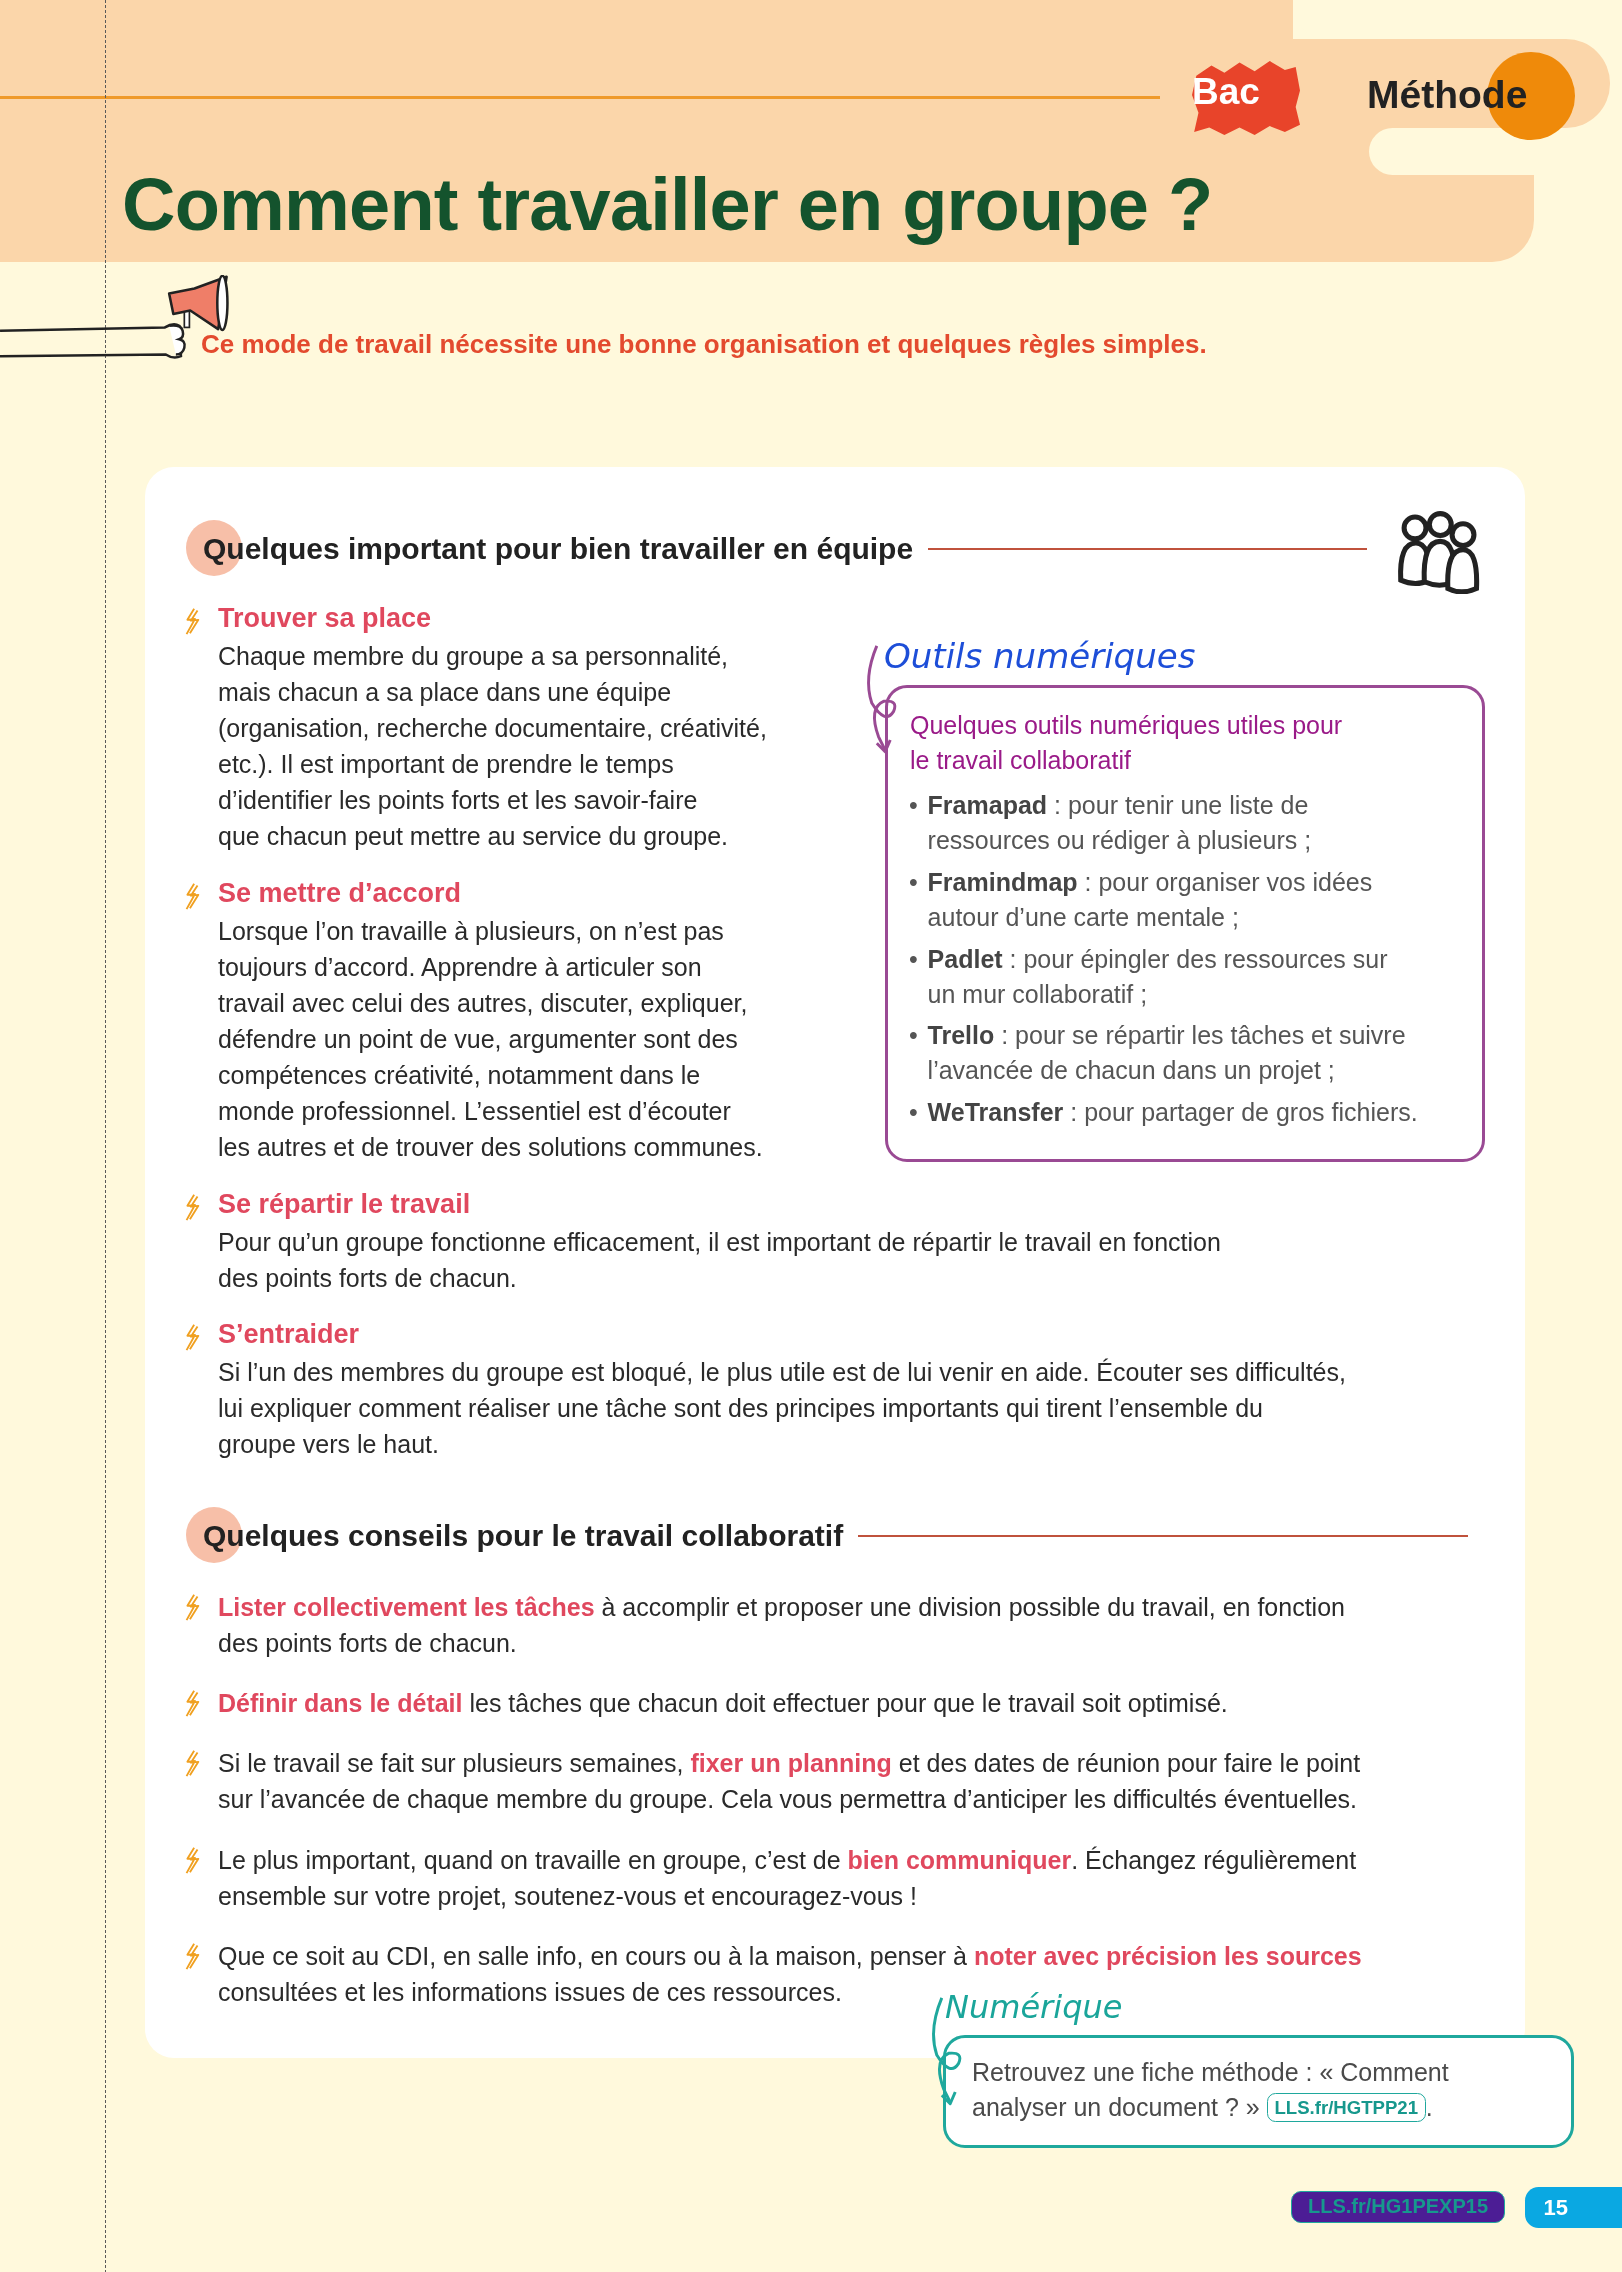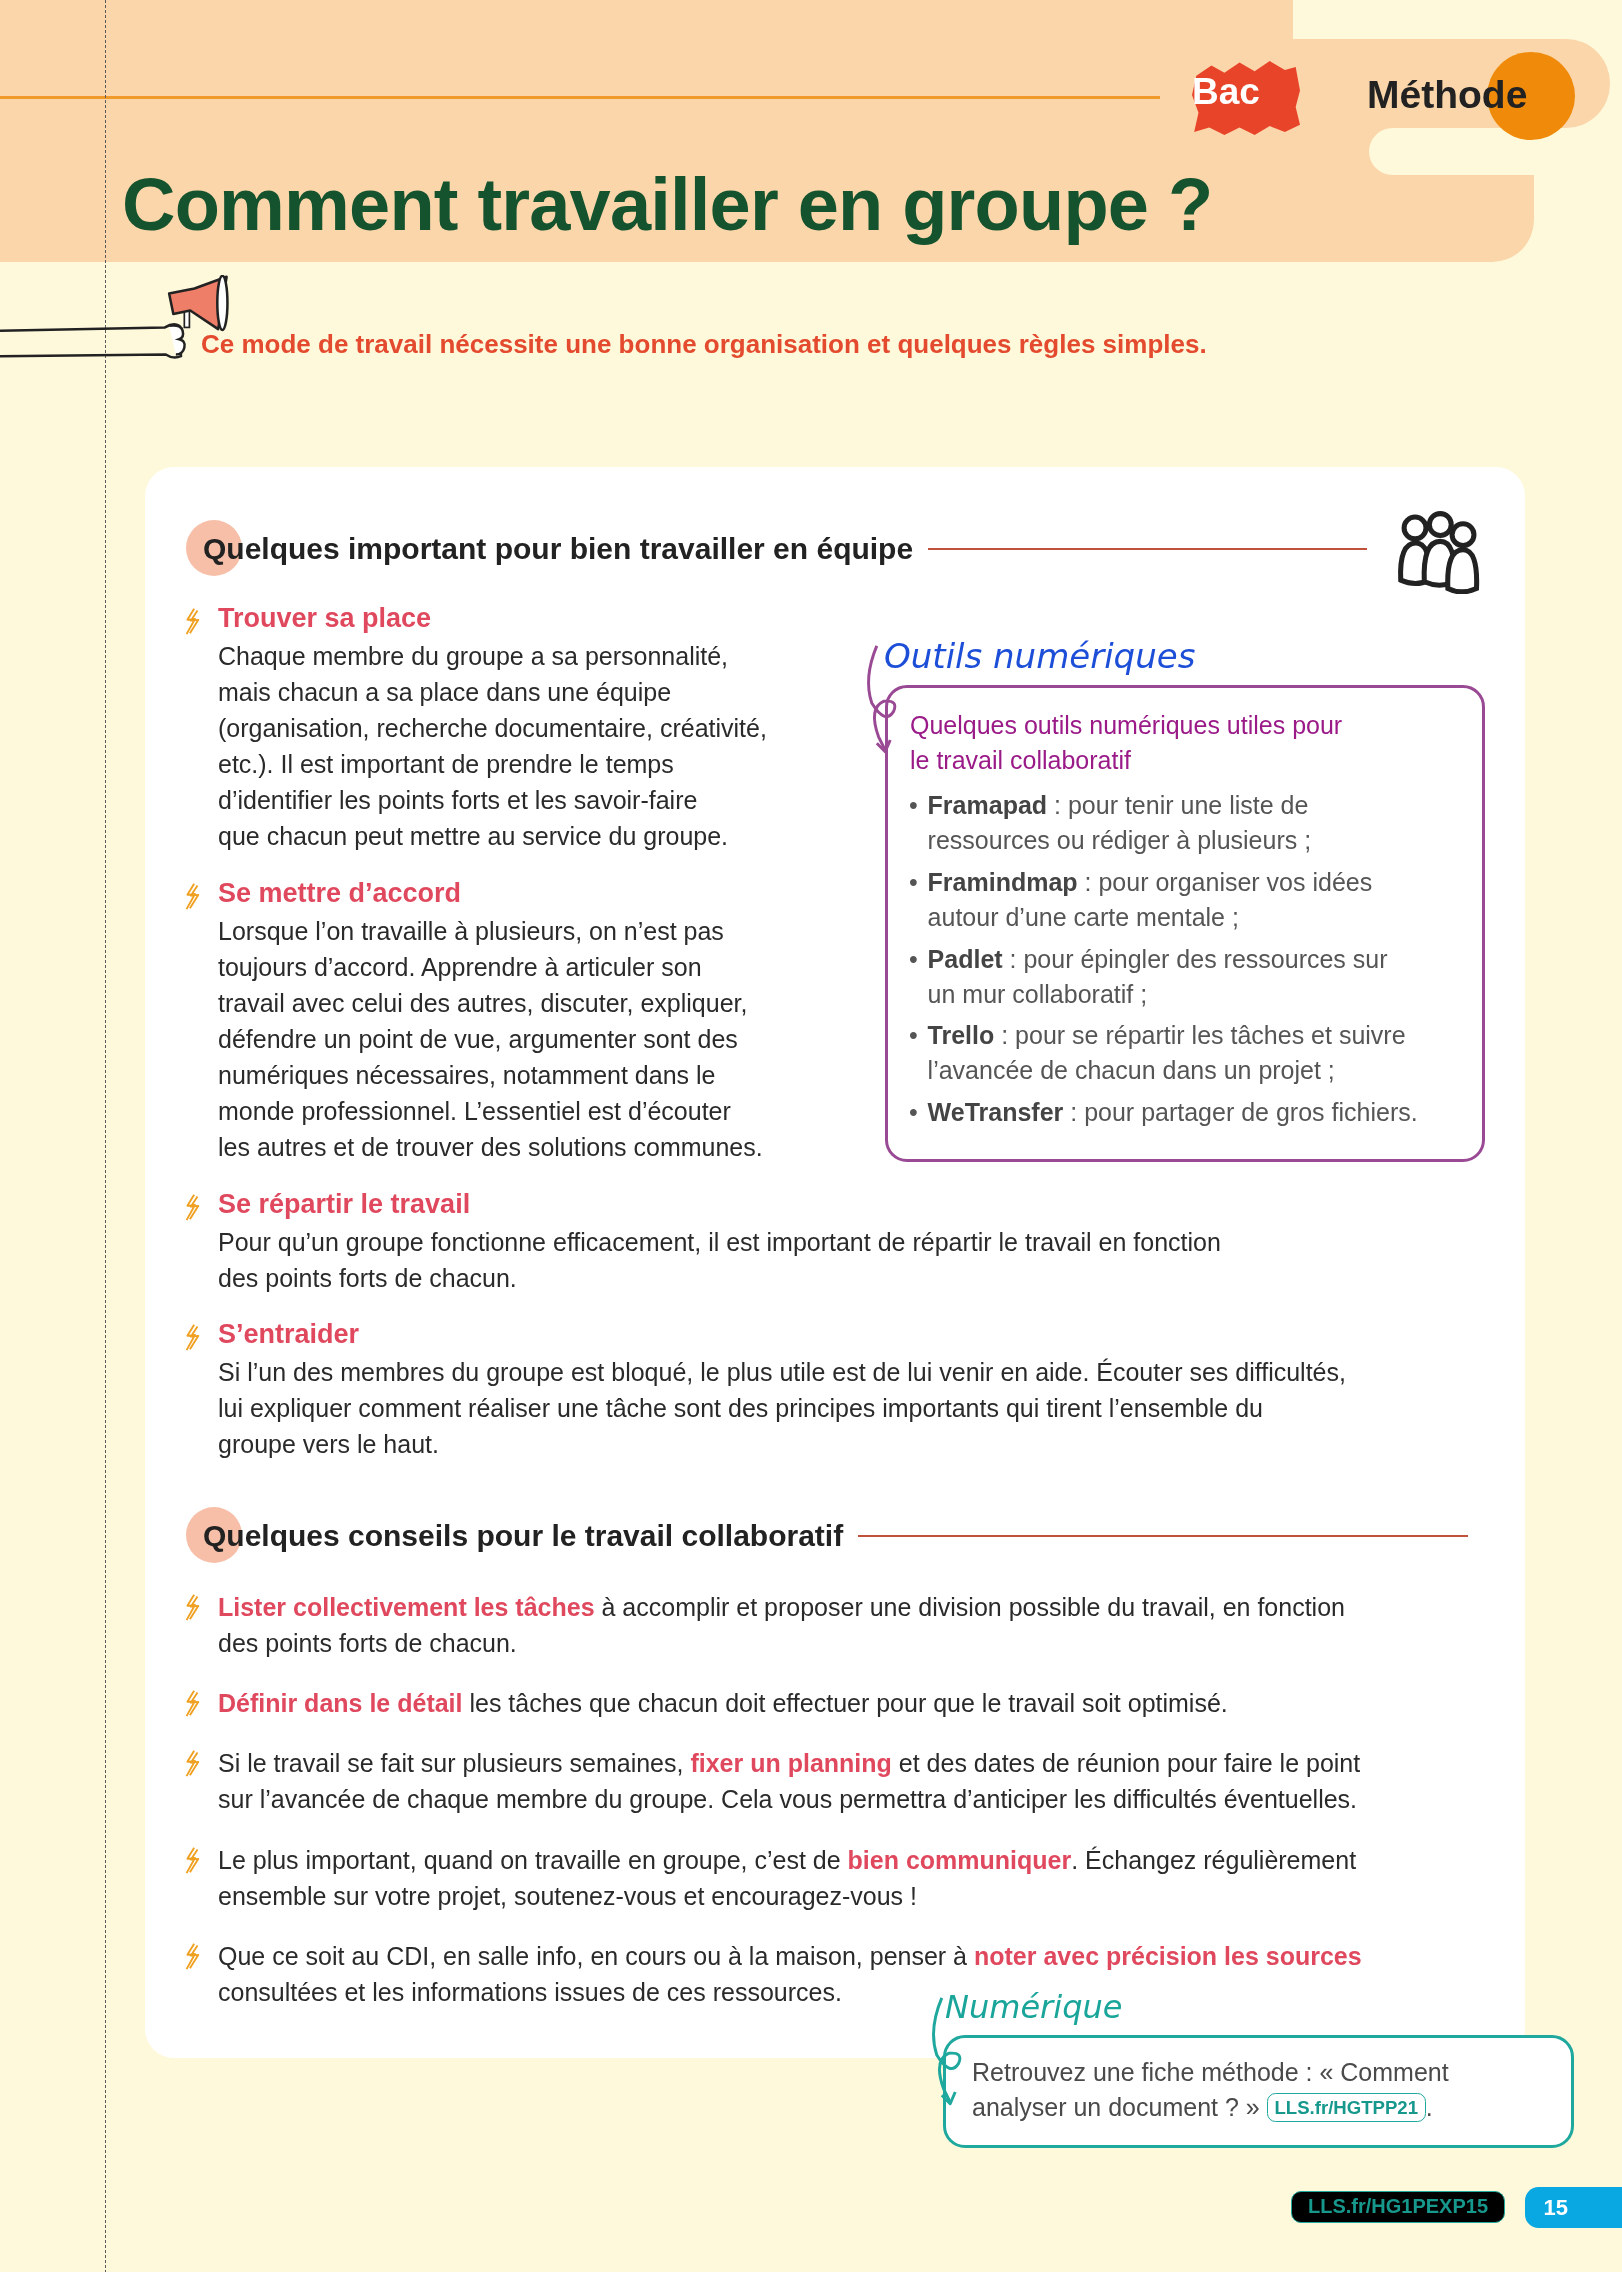--- a/index.html
+++ b/index.html
@@ -139,21 +139,21 @@
     }
     .lls-chip {
       display: inline-block; border: 1.7px solid #1fa89d; border-radius: 8.5px;
       padding: 0 6.8px; font-size: 18.6px; line-height: 27px; font-weight: 700;
       color: #17988d; vertical-align: 1.7px;
     }
 
     
     .footer-link {
       position: absolute; left: 1291px; top: 2191px; width: 214px; height: 32px;
-      border: 1.7px solid #1fa89d; border-radius: 10px; background: #000000;
+      border: 1.7px solid #1fa89d; border-radius: 10px; background: #4c1d95;
       text-align: center; font-weight: 700; font-size: 20px; line-height: 29px; color: #17988d;
     }
     .page-num {
       position: absolute; left: 1525px; top: 2187px; width: 101px; height: 41px;
       background: #0aa8e2; border-radius: 13.5px 0 0 13.5px;
       font-weight: 700; font-size: 22px; line-height: 41px; color: #fff; padding-left: 18.6px;
     }
   </style>
 </head>
 <body>
@@ -220,21 +220,21 @@
 <div class="tip" style="top:878px;">
   <svg class="bolt" viewBox="0 0 22 32">
       <path d="M12 1 L4 14 L13 13 L3 31 M16 3 L8 15 L17 14 L7 30" fill="none" stroke="#f0a020" stroke-width="2.2" stroke-linejoin="round"></path>
     </svg>
   <div class="tip-title">Se mettre d’accord</div>
   <div class="tip-body" style="width:693px;">
     <div>Lorsque l’on travaille à plusieurs, on n’est pas</div>
     <div>toujours d’accord. Apprendre à articuler son</div>
     <div>travail avec celui des autres, discuter, expliquer,</div>
     <div>défendre un point de vue, argumenter sont des</div>
-    <div>numériques nécessaires, notamment dans le</div>
+    <div>compétences créativité, notamment dans le</div>
     <div>monde professionnel. L’essentiel est d’écouter</div>
     <div>les autres et de trouver des solutions communes.</div>
   </div>
 </div>
 
 <div class="outils-label">Outils numériques</div>
 <div class="outils-box"></div>
 <svg class="outils-hook" viewBox="0 0 50 140">
   <path d="M20 2 Q4 40 14 70 Q30 96 40 80 Q46 66 28 68 Q10 76 22 110 L30 126" fill="none" stroke="#9a4a94" stroke-width="3.5"></path>
   <path d="M20 118 L30 128 L36 114" fill="none" stroke="#9a4a94" stroke-width="3.5" stroke-linejoin="round"></path>

